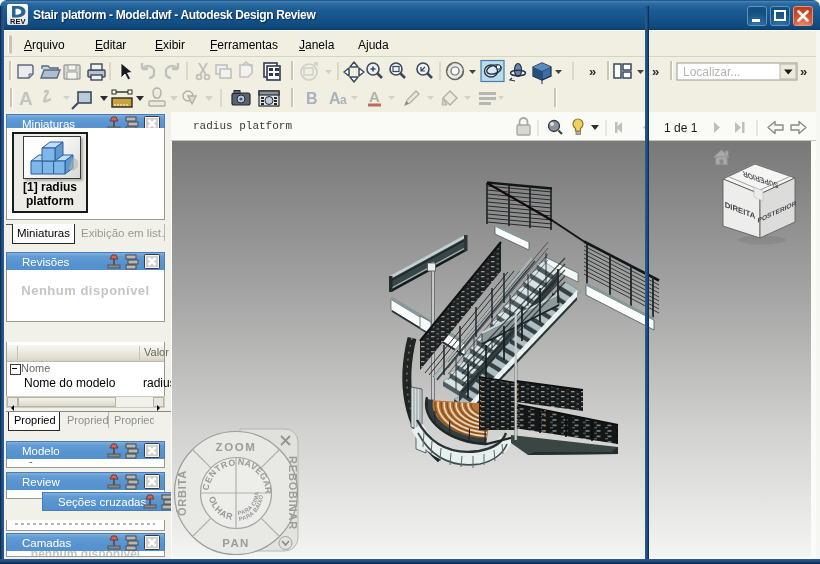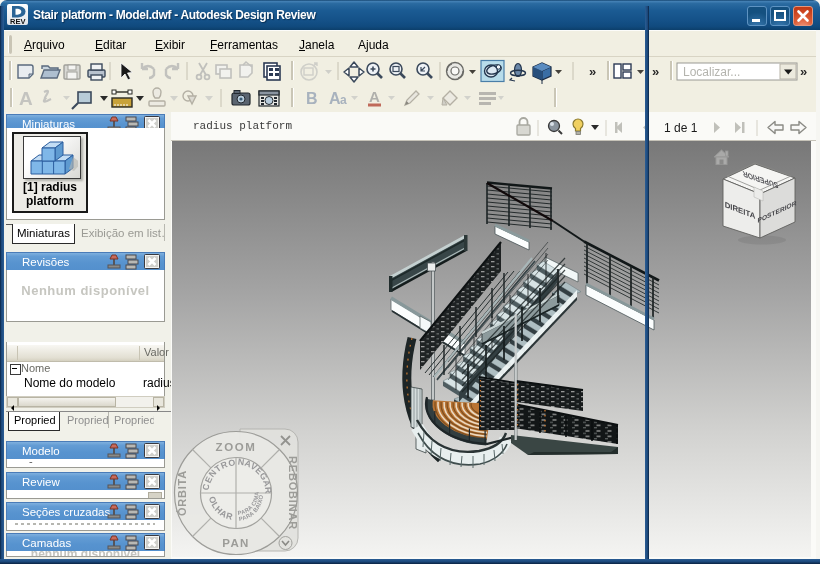--- a/index.html
+++ b/index.html
@@ -349,21 +349,21 @@
     <div class="phead" style="top:360px;">
         <span class="pt">Review</span>
         <svg class="hic" width="54" height="17" style="position:absolute;right:4px;top:1px;" viewBox="0 0 54 17">
           <use href="#hicons" x="0" y="0"></use>
         </svg>
       </div>
     <div class="pcontent" style="top:378px;height:9px;overflow:hidden;">
       <div style="position:absolute;right:2px;top:2px;width:12px;height:10px;background:#d6d3c6;border:1px solid #b0ac9c;"></div>
     </div>
 
-    <div class="phead" style="top:390px;">
+    <div class="phead" style="top:380px;margin-left:36px;">
         <span class="pt">Seções cruzadas</span>
         <svg class="hic" width="54" height="17" style="position:absolute;right:4px;top:1px;" viewBox="0 0 54 17">
           <use href="#hicons" x="0" y="0"></use>
         </svg>
       </div>
     <div class="pcontent" style="top:408px;height:11px;overflow:hidden;">
       <div style="position:absolute;left:8px;top:3px;width:140px;height:2px;background:repeating-linear-gradient(90deg,#b6b6b0 0 3px,transparent 3px 6px);"></div>
     </div>
 
     <div class="phead" style="top:421px;">

